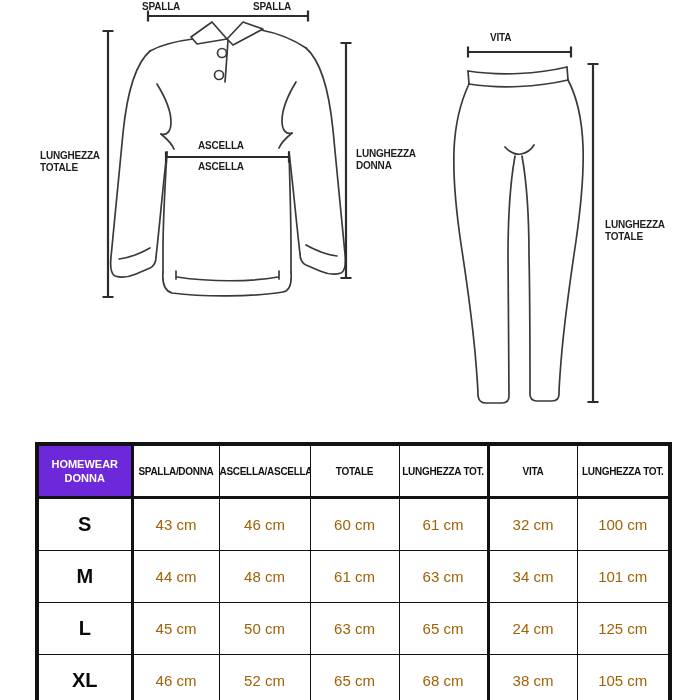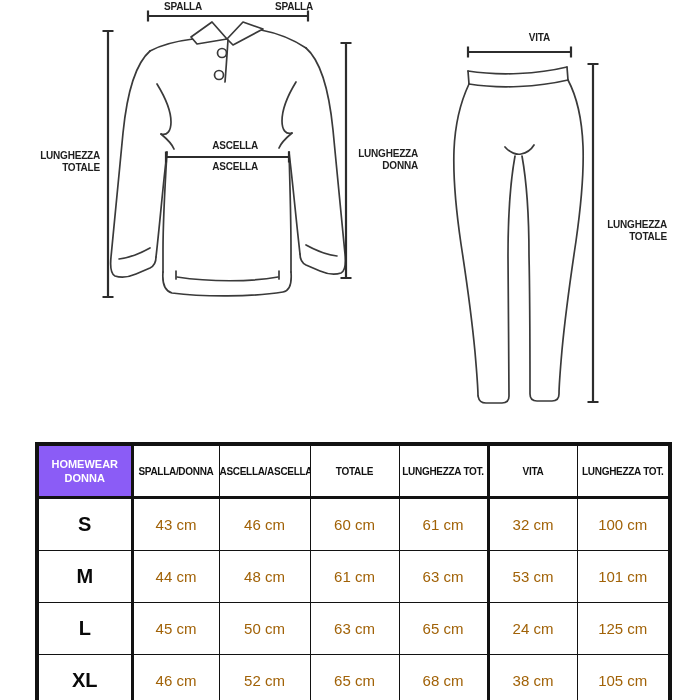--- a/index.html
+++ b/index.html
@@ -4,35 +4,35 @@
 <style>
   html,body{margin:0;padding:0;background:#fff;}
   .canvas{
     position:relative;width:700px;height:700px;background:#fff;
     font-family:"Liberation Sans",sans-serif;overflow:hidden;
   }
   .diagram{position:absolute;left:0;top:0;width:700px;height:435px;}
   .diagram svg{position:absolute;left:0;top:0;}
   .mlabel{
     position:absolute;font-weight:bold;font-size:10px;line-height:1.2;
-    text-align:right;color:#1e1e1e;letter-spacing:-0.2px;
+    text-align:left;color:#1e1e1e;letter-spacing:-0.2px;
   }
   table.sizes{
     position:absolute;left:35px;top:442px;width:633px;
     border-collapse:collapse;table-layout:fixed;
     border:4px solid #121212;
   }
   table.sizes th,table.sizes td{
     border:1.5px solid #121212;text-align:center;vertical-align:middle;
     padding:0;overflow:hidden;
   }
   table.sizes thead th{height:50px;font-size:10px;font-weight:bold;
     letter-spacing:-0.3px;white-space:nowrap;border-bottom-width:3px;color:#121212;}
   table.sizes thead th.corner{
-    background:#8b5cf6;color:#ffffff;font-size:11px;line-height:1.3;
+    background:#6d28d9;color:#ffffff;font-size:11px;line-height:1.3;
     white-space:normal;letter-spacing:0;
   }
   table.sizes tbody td{height:51px;font-size:15px;color:#a16207;}
   table.sizes tbody td.size{font-size:20px;font-weight:bold;color:#0a0a0a;}
   .thickR{border-right-width:3.5px !important;}
   .art{stroke:#3a3a3a;stroke-width:1.7;fill:none;stroke-linecap:round;stroke-linejoin:round;}
   .artF{stroke:#3a3a3a;stroke-width:1.7;fill:#ffffff;stroke-linejoin:round;}
   .meas{stroke:#2c2c2c;stroke-width:2.2;fill:none;stroke-linecap:butt;}
 </style>
 </head>
@@ -140,21 +140,21 @@
         <td class="thickR">61 cm</td>
         <td>32 cm</td>
         <td>100 cm</td>
       </tr>
       <tr>
         <td class="size thickR">M</td>
         <td>44 cm</td>
         <td>48 cm</td>
         <td>61 cm</td>
         <td class="thickR">63 cm</td>
-        <td>53 cm</td>
+        <td>34 cm</td>
         <td>101 cm</td>
       </tr>
       <tr>
         <td class="size thickR">L</td>
         <td>45 cm</td>
         <td>50 cm</td>
         <td>63 cm</td>
         <td class="thickR">65 cm</td>
         <td>24 cm</td>
         <td>125 cm</td>

